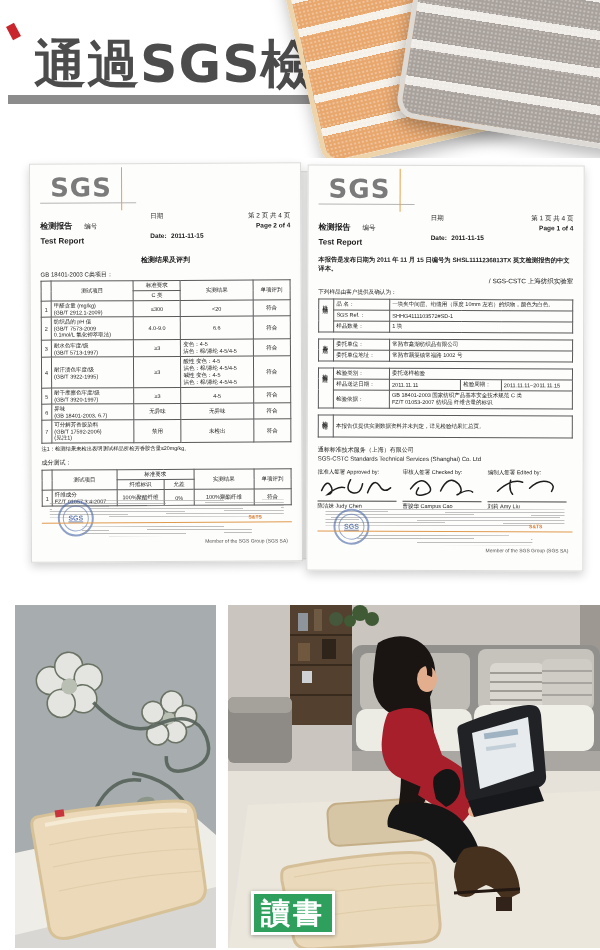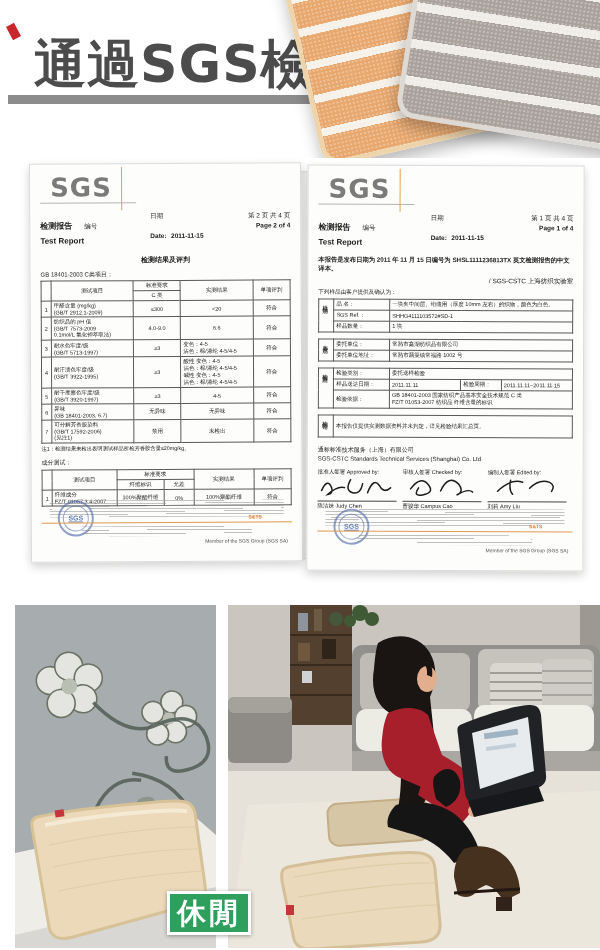--- a/index.html
+++ b/index.html
@@ -534,15 +534,15 @@
         </g>
         <g>
           <path d="M60,262 C110,252 175,246 192,248 C204,250 206,256 207,264 L212,318 C213,330 206,336 194,337 L86,344 C72,345 66,340 65,330 L54,276 C53,266 54,264 60,262 Z" fill="#ead9ba" stroke="#d5bf99" stroke-width="3"></path>
           <path d="M66,272 C120,262 175,257 202,258 M70,292 C125,283 178,278 206,278 M74,314 C128,306 178,301 209,300" stroke="#dcc8a3" stroke-width="1.2" fill="none" opacity=".8"></path>
           <rect x="58" y="300" width="8" height="10" fill="#c9333b"></rect>
         </g>
       </svg>
     </div>
   </div>
 
-  <div class="badge badge-leisure">休閒</div>
+  <div class="badge badge-reading">讀書</div>
 
 </div>
 
 </body></html>

